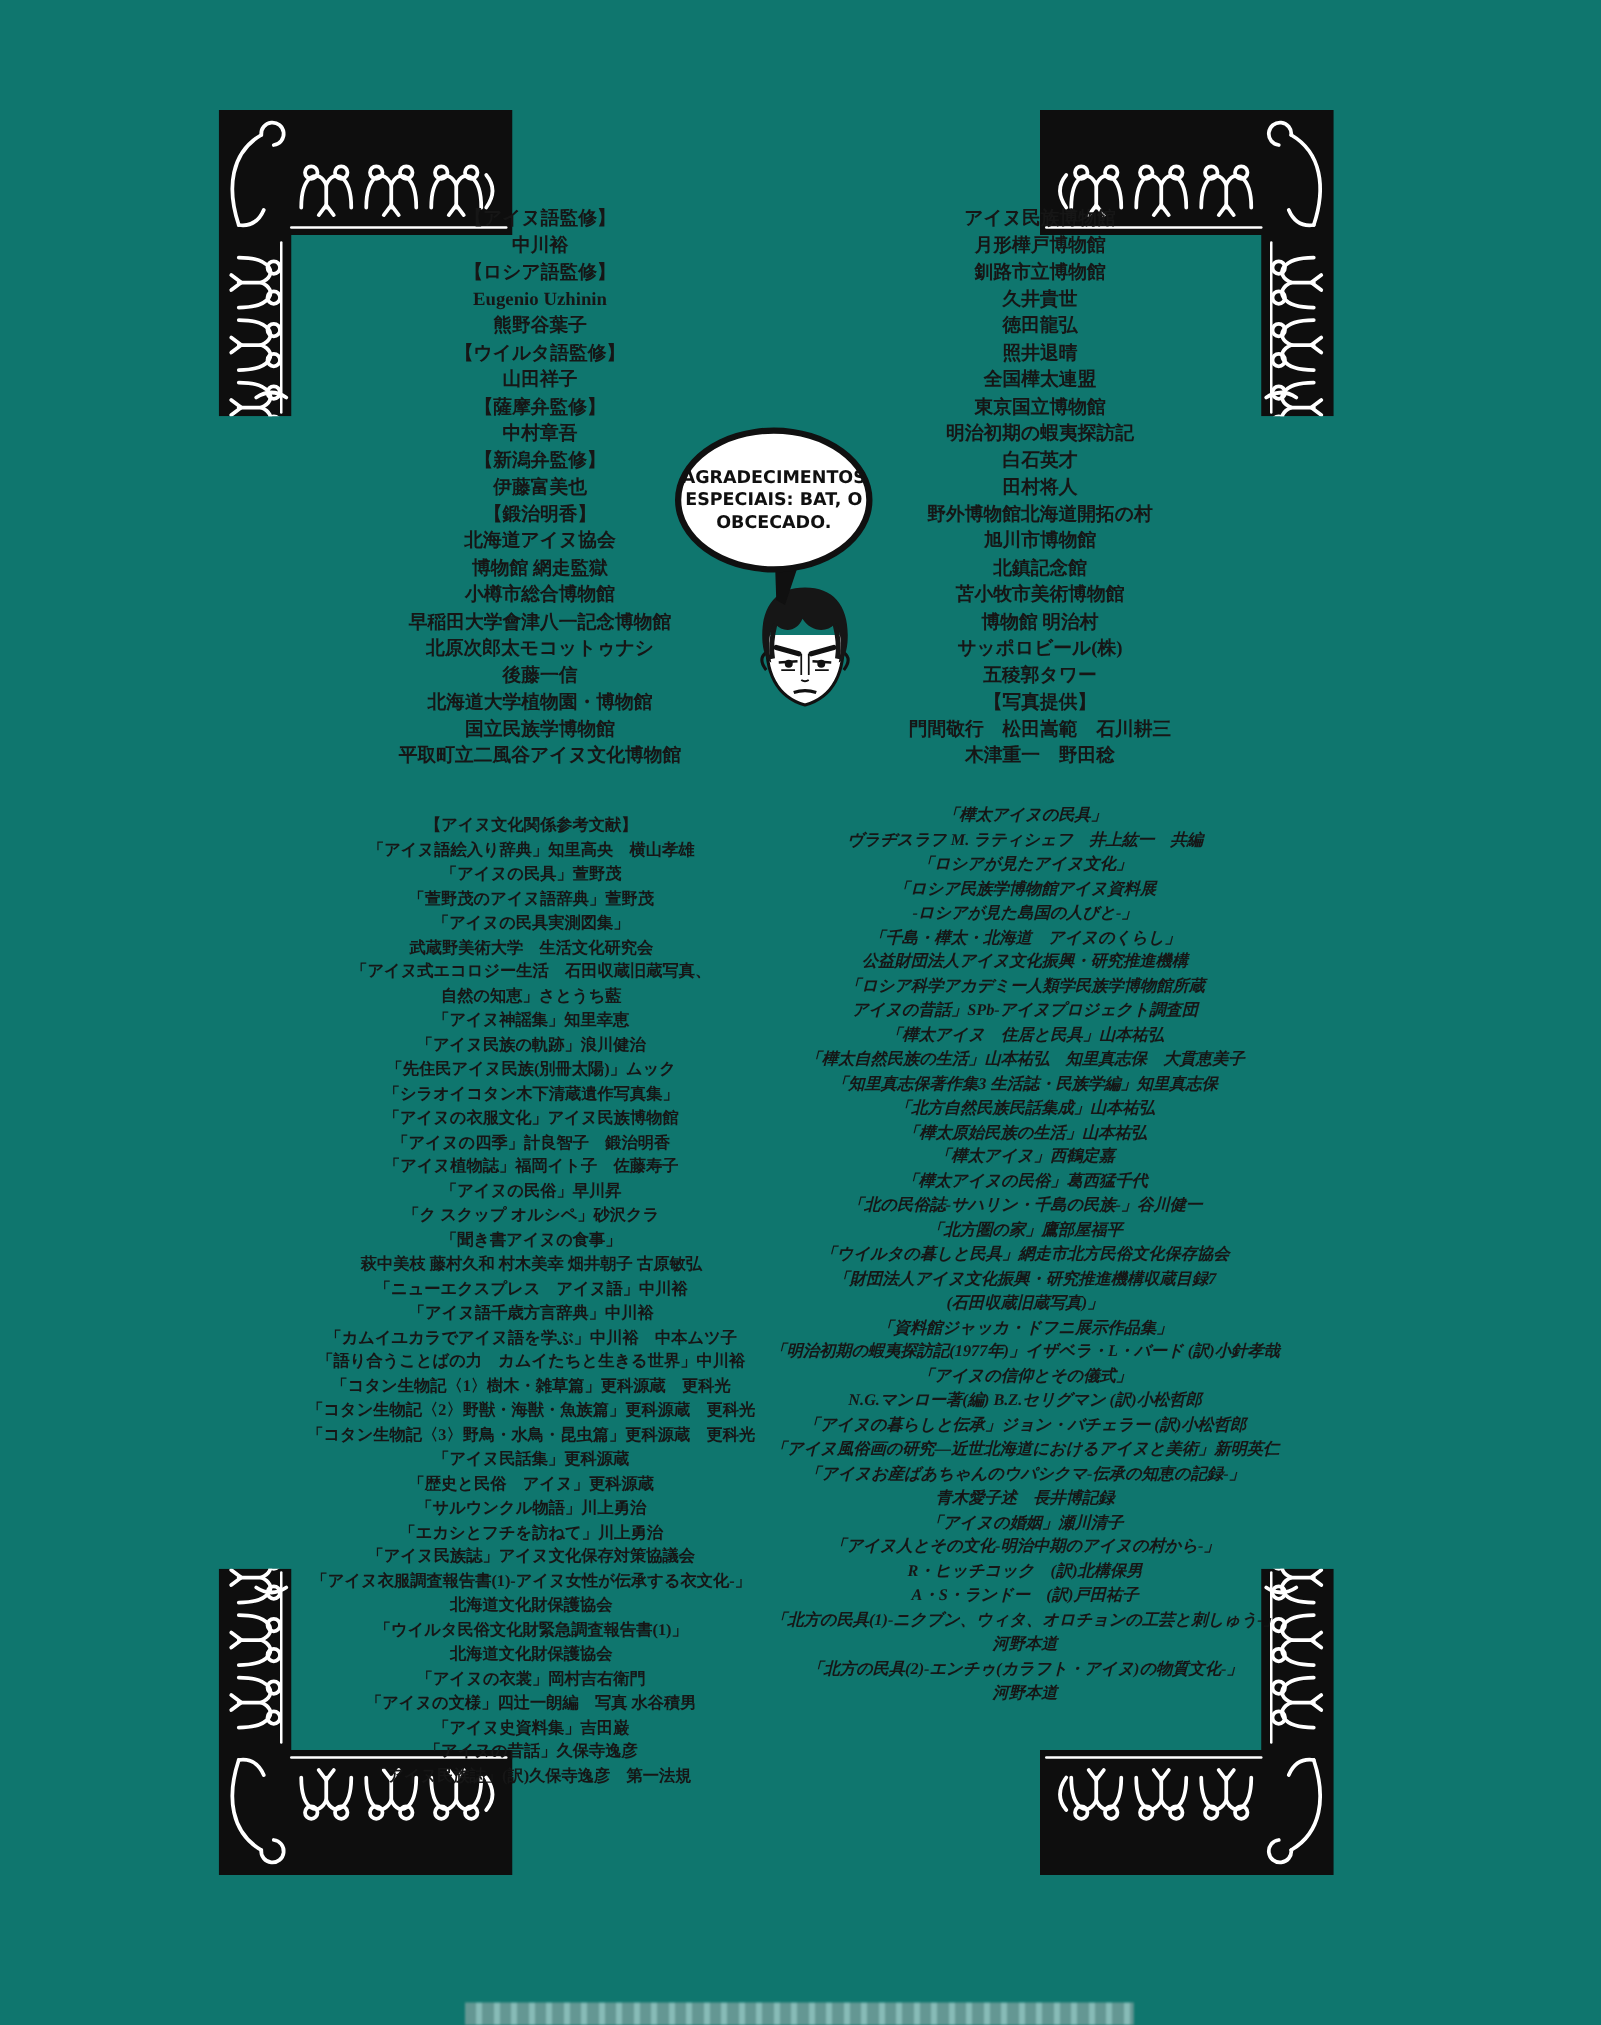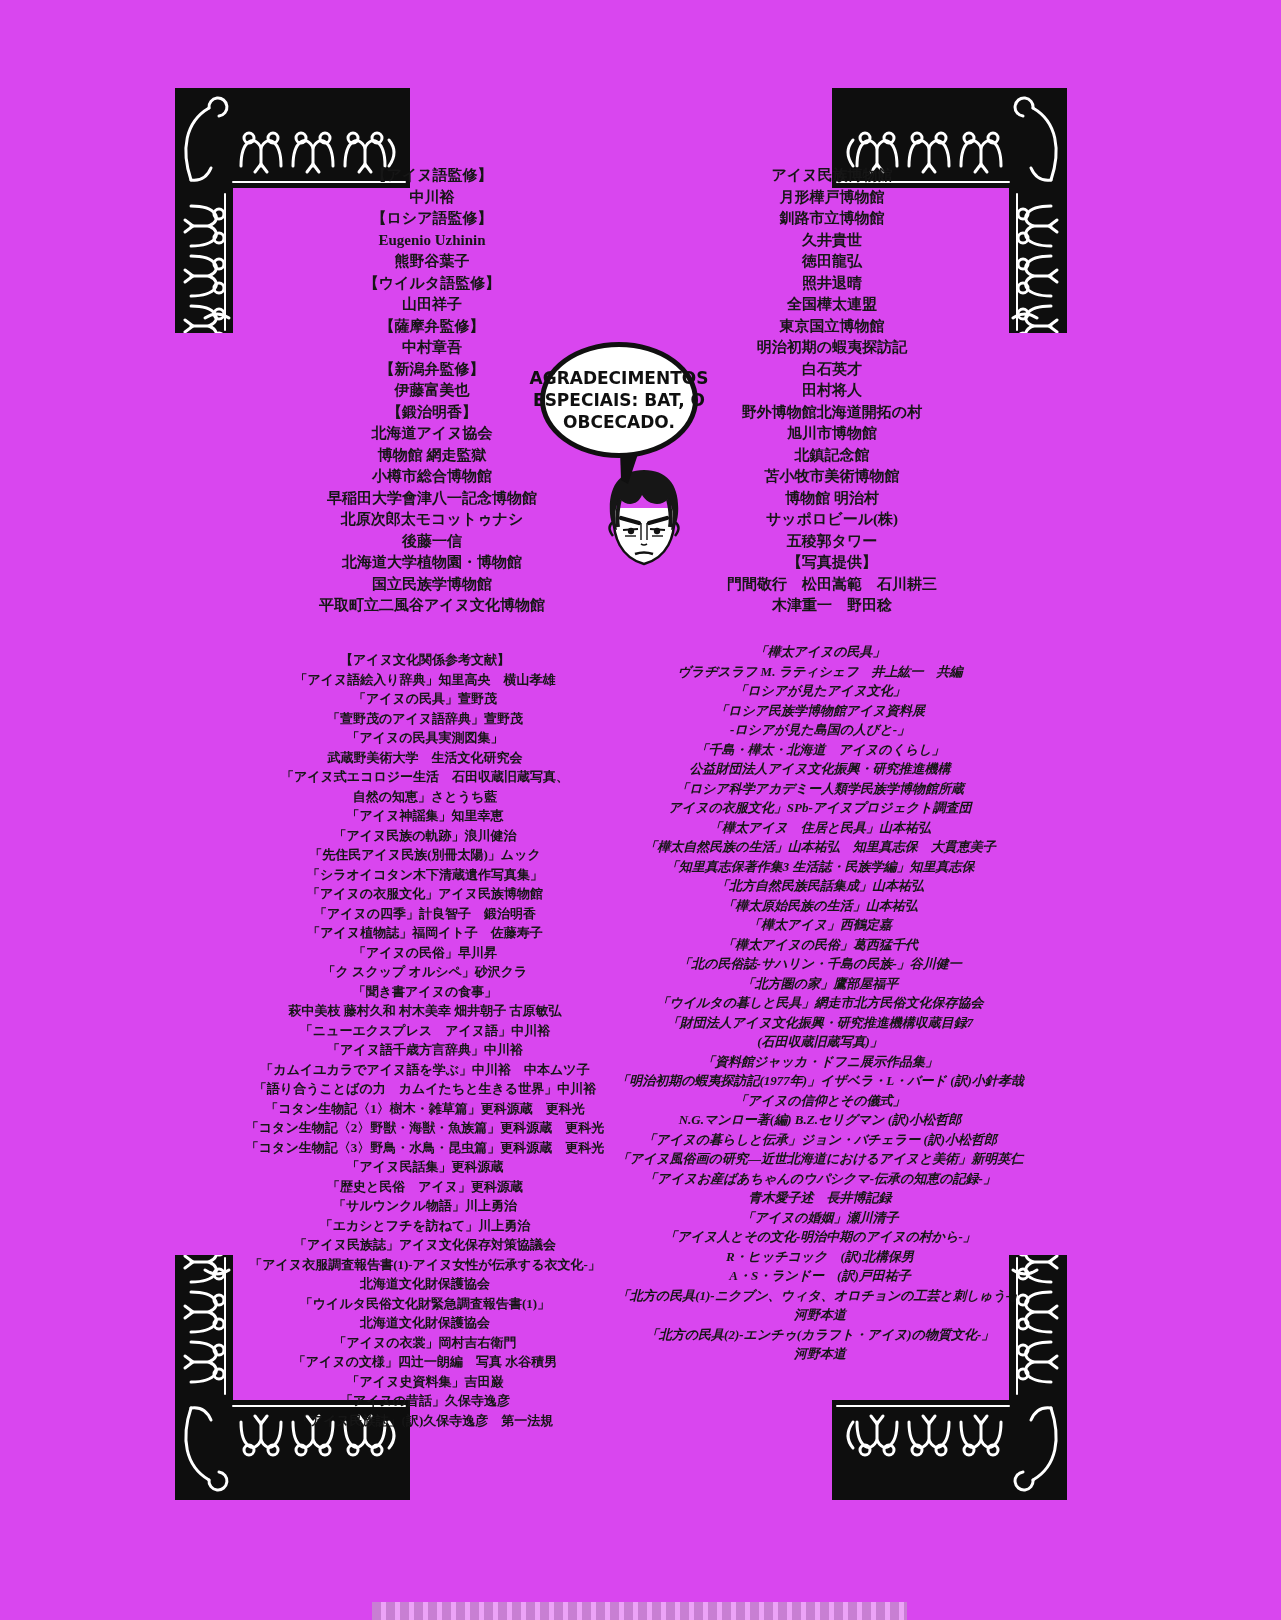--- a/index.html
+++ b/index.html
@@ -1,17 +1,17 @@
 <!DOCTYPE html>
 <html><head>
 <meta charset="utf-8">
 <style>
   html,body { margin:0; padding:0; background:#ffffff; }
   .page {
-    position:relative; width:1281px; height:1620px; background:#d946ef;
+    position:relative; width:1281px; height:1620px; background:#0f766e;
     overflow:hidden;
     font-family:"Liberation Serif","DejaVu Serif",serif;
     color:#161616;
   }
 
   
   .corner { position:absolute; width:235px; height:245px; }
   .corner.tl { left:175px; top:88px; }
   .corner.tr { left:832px; top:88px; transform:scaleX(-1); }
   .corner.bl { left:175px; top:1255px; transform:scaleY(-1); }
@@ -31,21 +31,21 @@
   .refs-left  { left:205px; top:650px;  width:440px; }
   .refs-right { left:595px; top:642px;  width:450px;font-style:italic; }
 
   
   .bubble {
     position:absolute; left:540px; top:342px; width:158px; height:116px;
     background:#fff; border:5px solid #101010; border-radius:50%;
     display:flex; align-items:center; justify-content:center;
     box-sizing:border-box; padding:10px 14px; text-align:center;
     font-family:"DejaVu Sans","Liberation Sans",sans-serif;
-    font-weight:bold; font-size:17px; line-height:1.3; color:#101010;
+    font-weight:bold; font-size:14px; line-height:1.3; color:#101010;
     z-index:3;
   }
   .bubble-tail { position:absolute; left:606px; top:450px; z-index:2; }
 
   
   .face { position:absolute; left:594px; top:466px; z-index:1; }
 
   
   .faint-caption {
     position:absolute; left:372px; top:1602px; width:535px; height:18px;
@@ -288,21 +288,21 @@
 
   <div class="col refs refs-right">
       <div class="line">「樺太アイヌの民具」</div>
       <div class="line">ヴラヂスラフ M. ラティシェフ　井上紘一　共編</div>
       <div class="line">「ロシアが見たアイヌ文化」</div>
       <div class="line">「ロシア民族学博物館アイヌ資料展</div>
       <div class="line">-ロシアが見た島国の人びと-」</div>
       <div class="line">「千島・樺太・北海道　アイヌのくらし」</div>
       <div class="line">公益財団法人アイヌ文化振興・研究推進機構</div>
       <div class="line">「ロシア科学アカデミー人類学民族学博物館所蔵</div>
-      <div class="line">アイヌの衣服文化」SPb-アイヌプロジェクト調査団</div>
+      <div class="line">アイヌの昔話」SPb-アイヌプロジェクト調査団</div>
       <div class="line">「樺太アイヌ　住居と民具」山本祐弘</div>
       <div class="line">「樺太自然民族の生活」山本祐弘　知里真志保　大貫恵美子</div>
       <div class="line">「知里真志保著作集3 生活誌・民族学編」知里真志保</div>
       <div class="line">「北方自然民族民話集成」山本祐弘</div>
       <div class="line">「樺太原始民族の生活」山本祐弘</div>
       <div class="line">「樺太アイヌ」西鶴定嘉</div>
       <div class="line">「樺太アイヌの民俗」葛西猛千代</div>
       <div class="line">「北の民俗誌-サハリン・千島の民族-」谷川健一</div>
       <div class="line">「北方圏の家」鷹部屋福平</div>
       <div class="line">「ウイルタの暮しと民具」網走市北方民俗文化保存協会</div>

